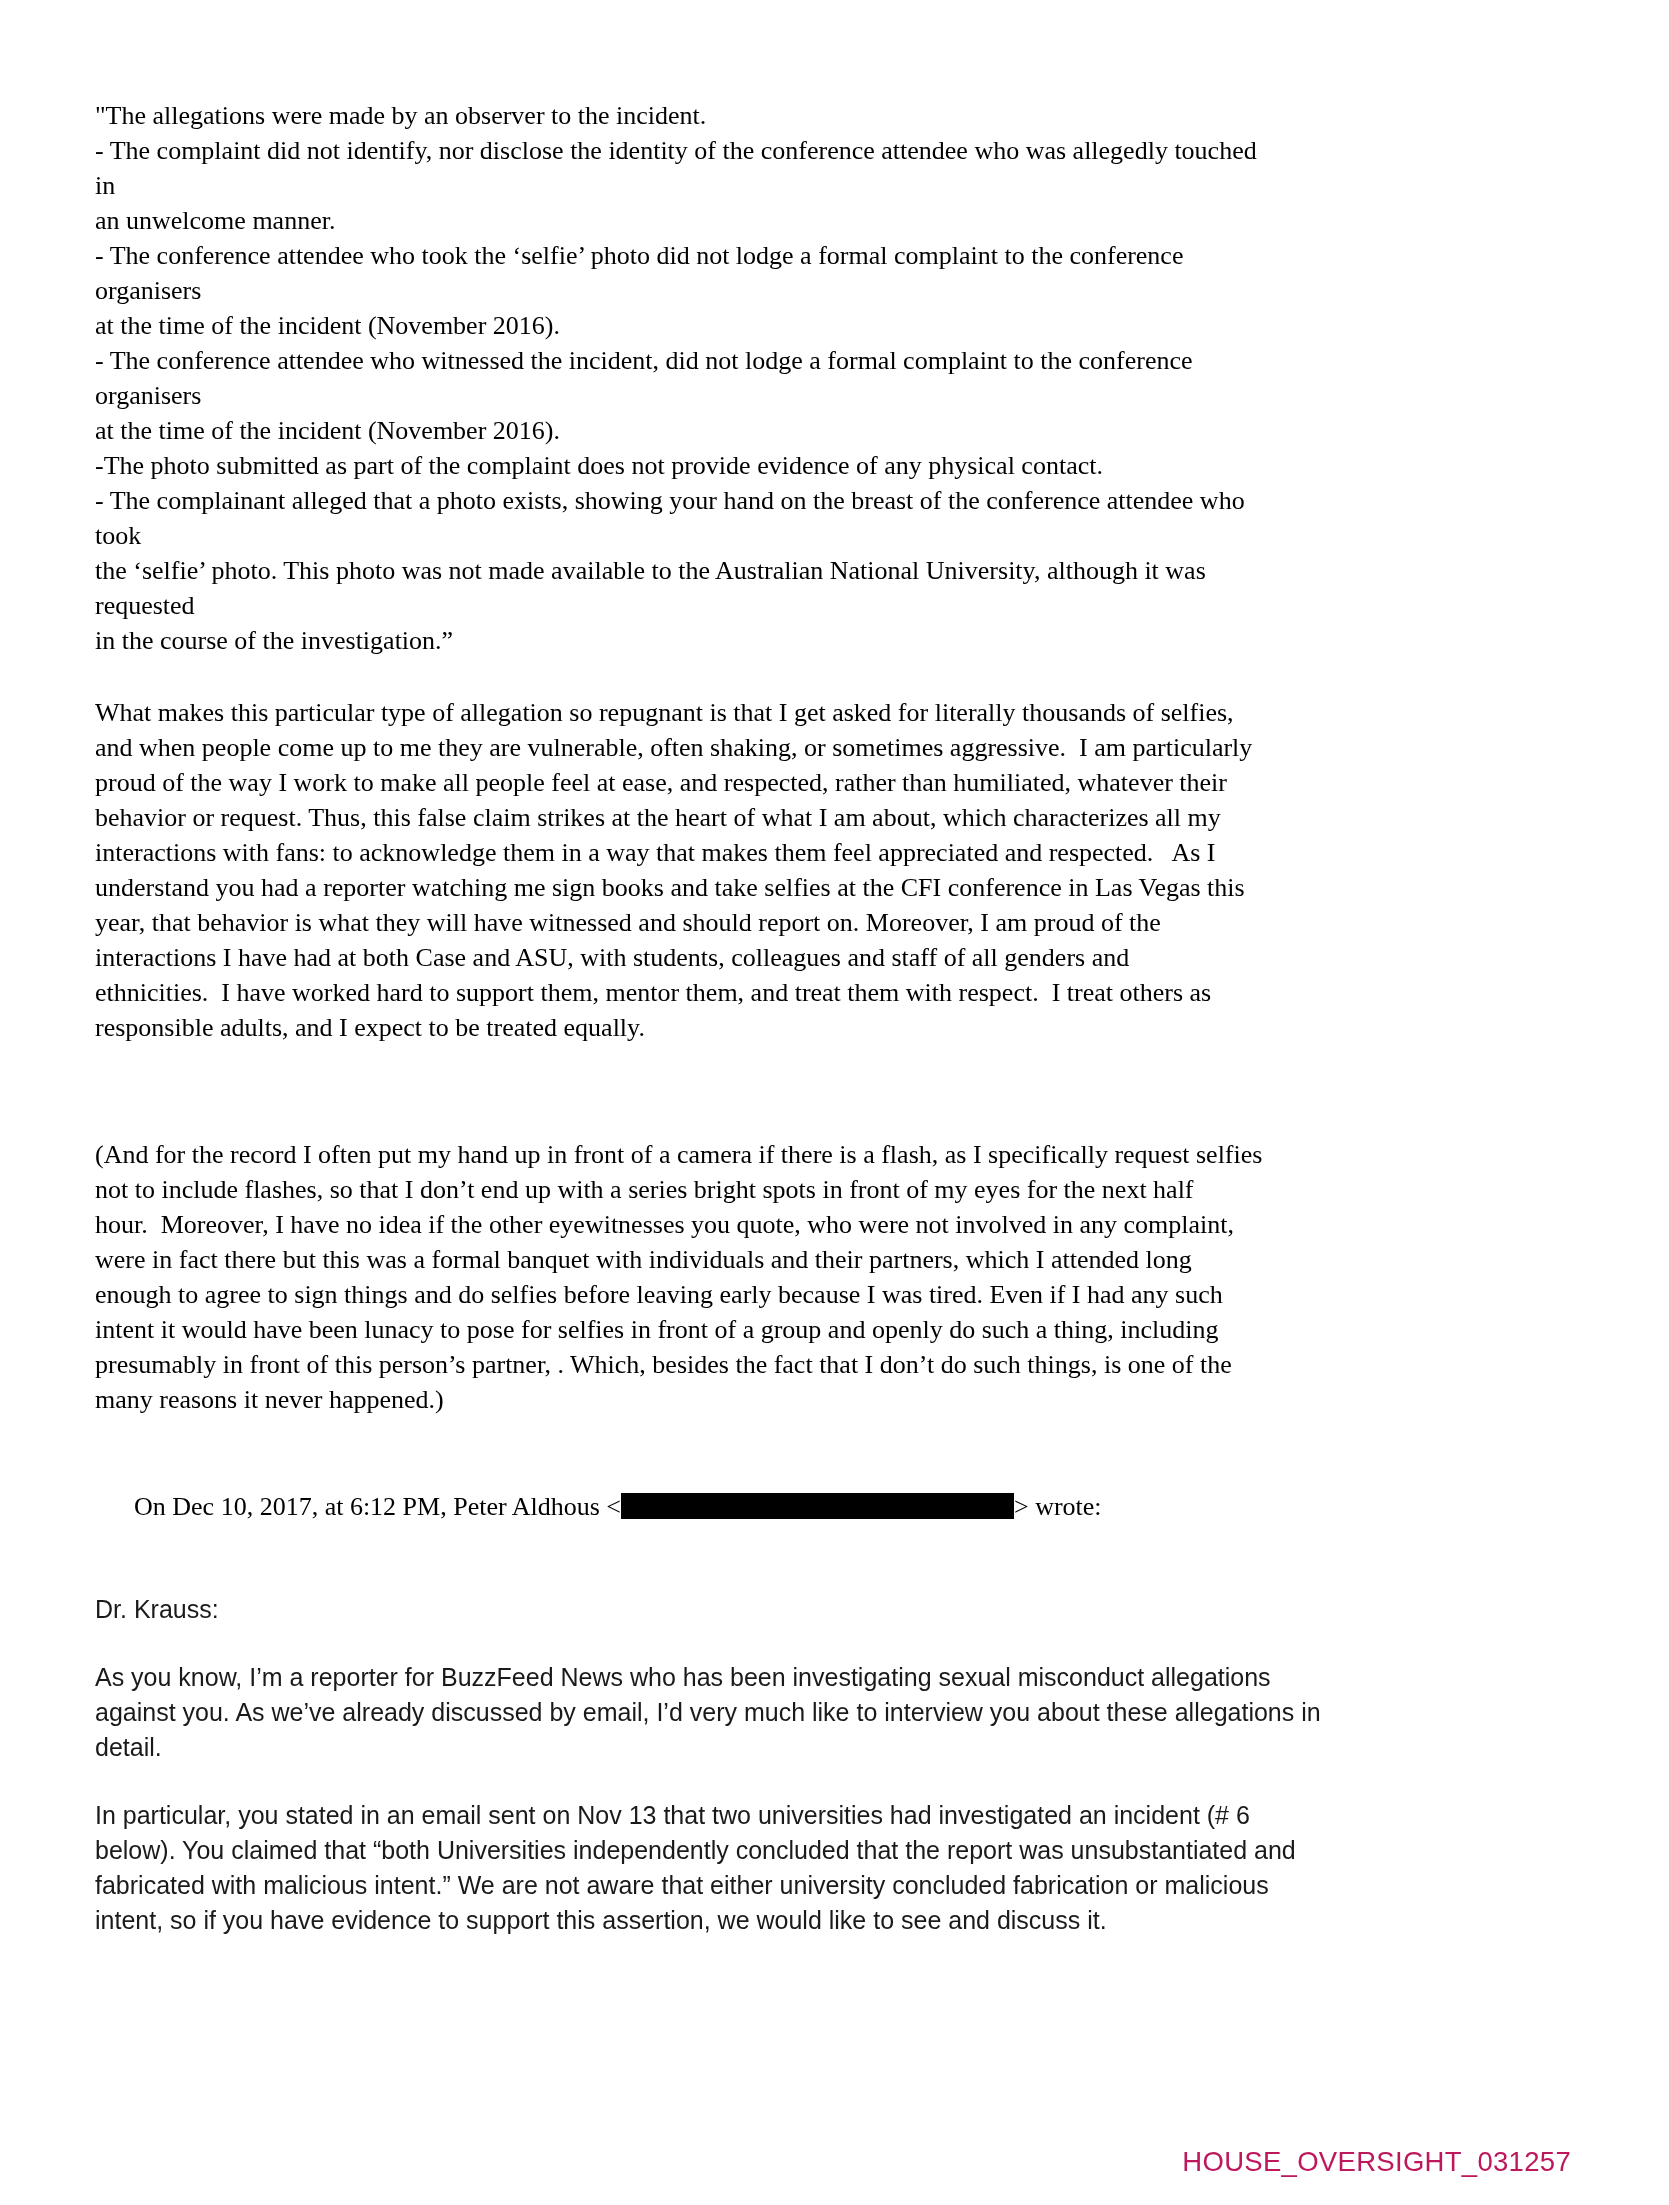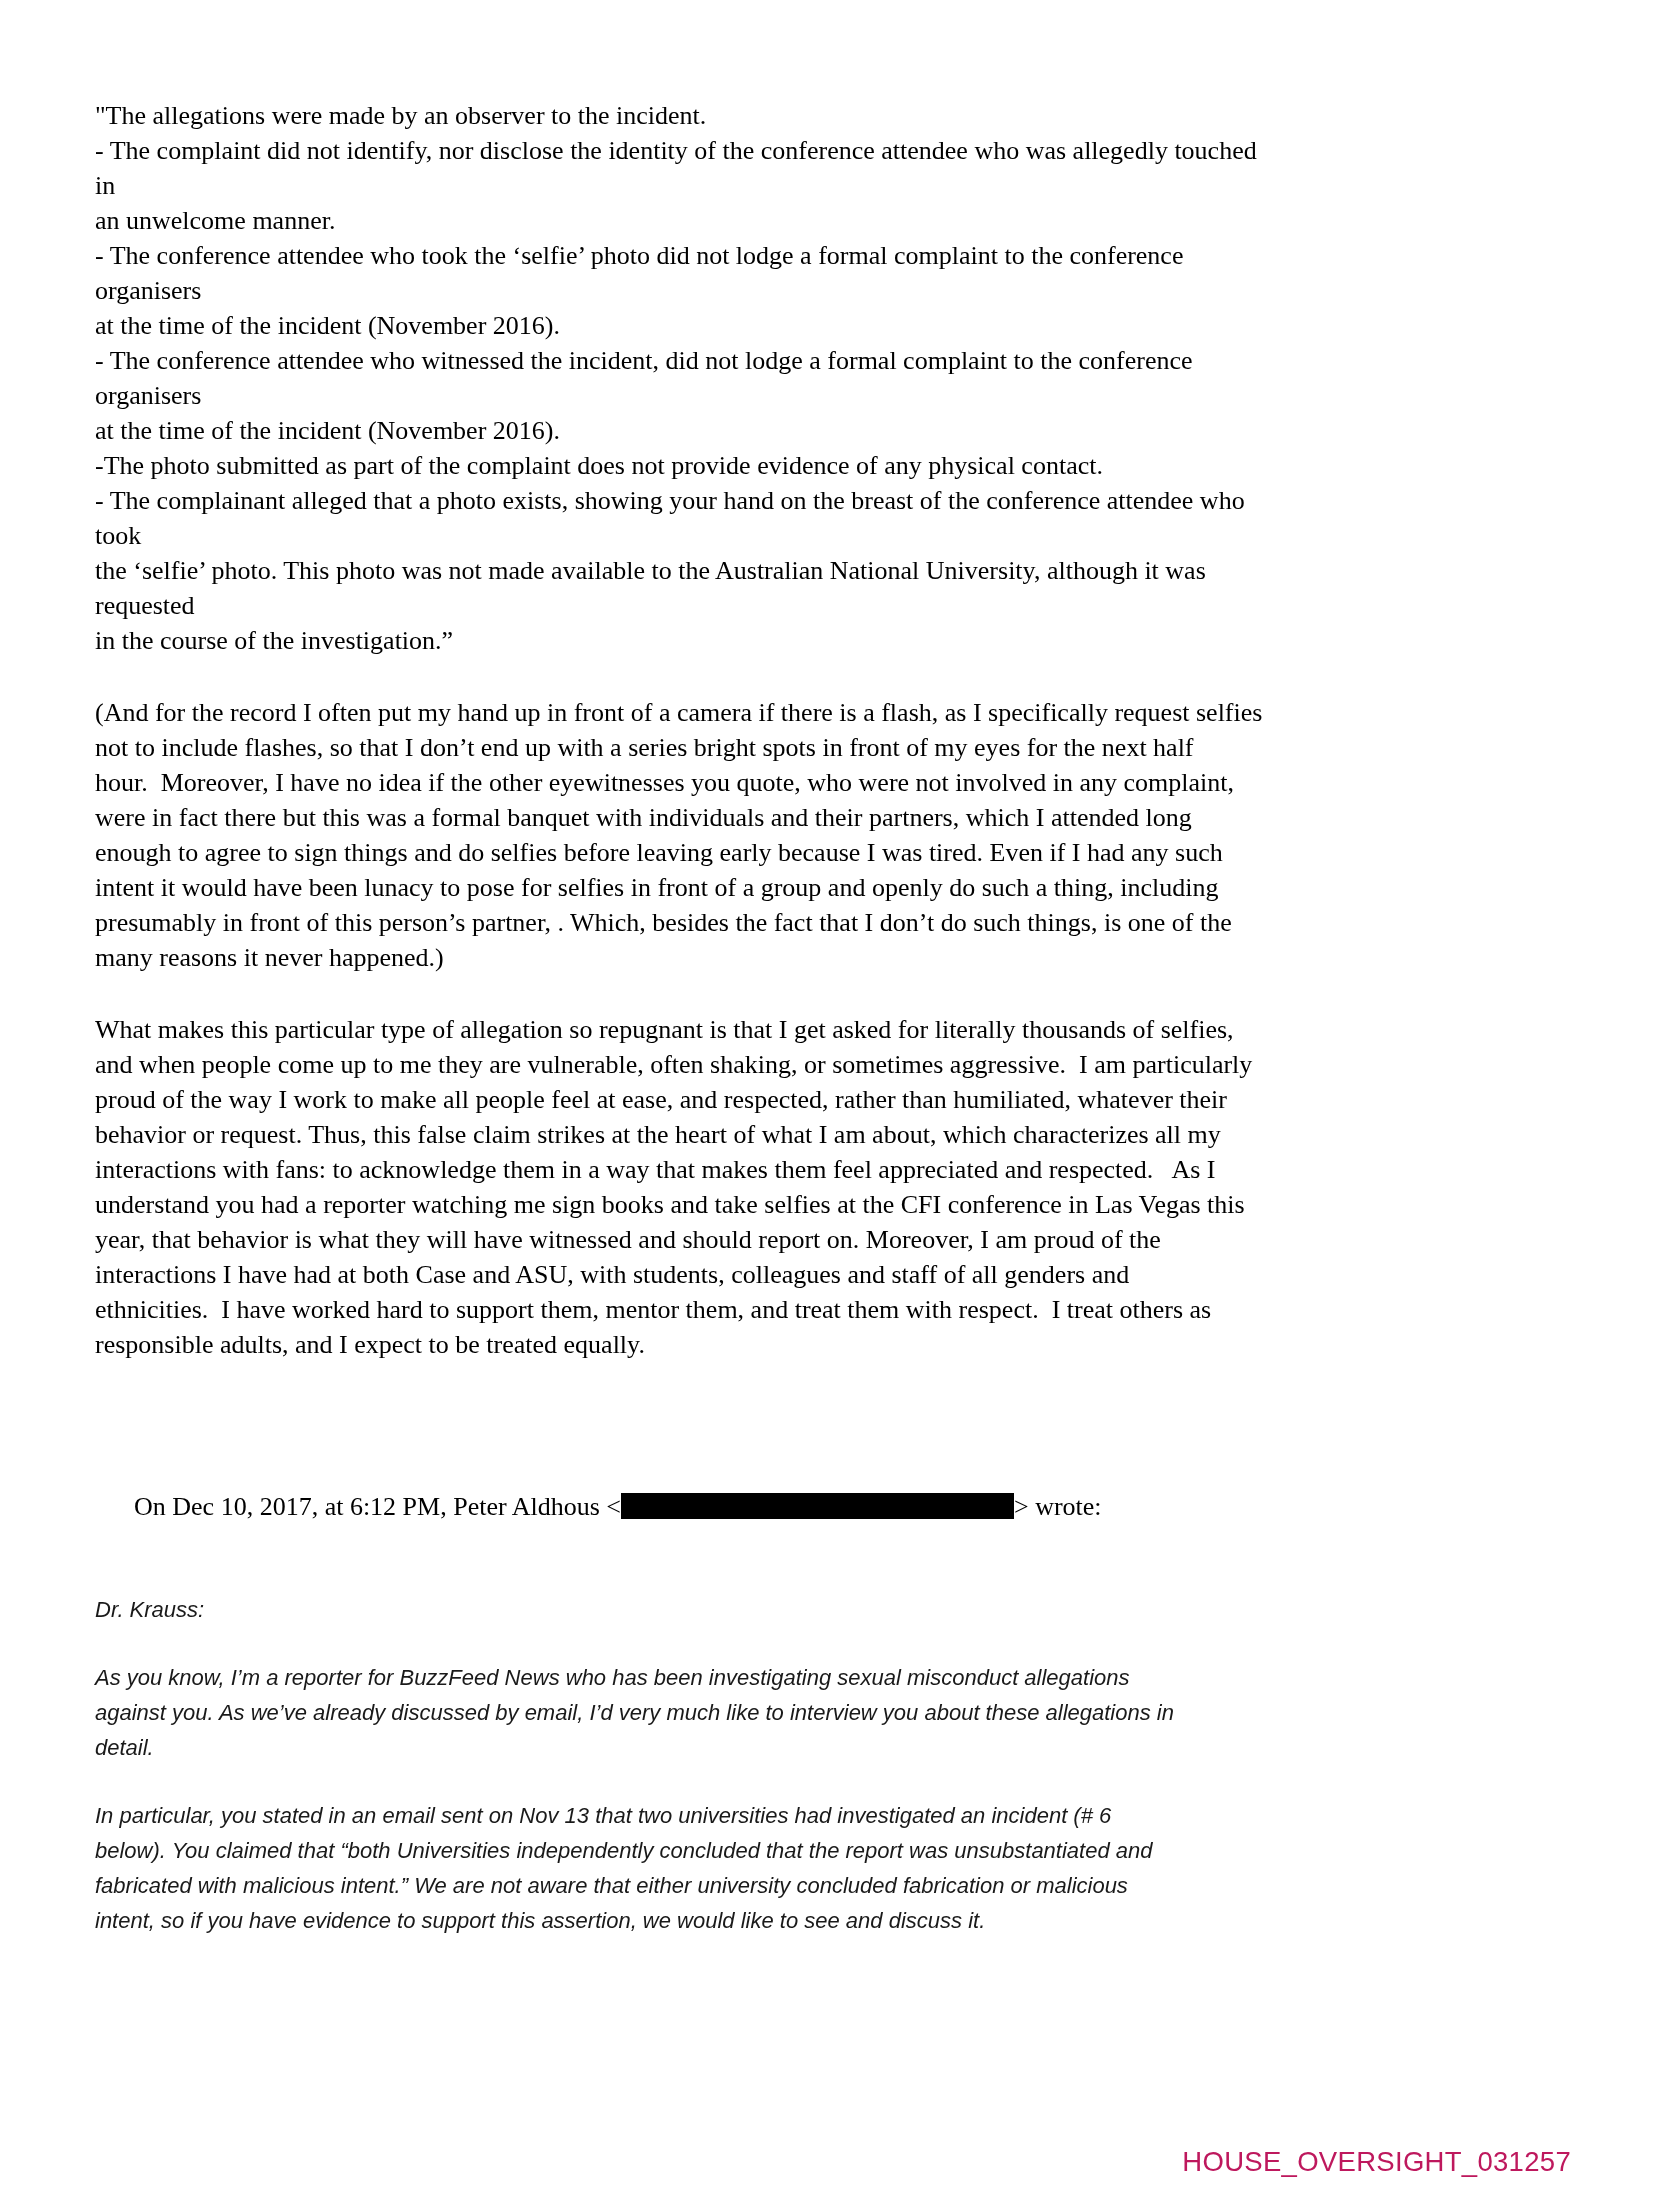--- a/index.html
+++ b/index.html
@@ -24,25 +24,24 @@
   }
   .serif {
     font-family: "Liberation Serif", "DejaVu Serif", serif;
     font-size: 26px;
     line-height: 35px;
     white-space: pre-wrap;
     color: #000000;
   }
   .sans {
     font-family: "Liberation Sans", "DejaVu Sans", sans-serif;
-    font-size: 22px;
+    font-size: 25px;
     line-height: 35px;
     white-space: pre-wrap;
     color: #1a1a1a;
-    font-style: italic;
   }
   .block {
     margin: 0 0 37px 0;
   }
   .quote-block {
     margin-bottom: 37px;
   }
   .para3 {
     margin-bottom: 92px;
   }
@@ -92,39 +91,39 @@
 - The conference attendee who witnessed the incident, did not lodge a formal complaint to the conference
 organisers
 at the time of the incident (November 2016).
 -The photo submitted as part of the complaint does not provide evidence of any physical contact.
 - The complainant alleged that a photo exists, showing your hand on the breast of the conference attendee who
 took
 the ‘selfie’ photo. This photo was not made available to the Australian National University, although it was
 requested
 in the course of the investigation.”</div>
 
-    <div class="serif block">(And for the record I often put my hand up in front of a camera if there is a flash, as I specifically request selfies
-not to include flashes, so that I don’t end up with a series bright spots in front of my eyes for the next half
-hour.  Moreover, I have no idea if the other eyewitnesses you quote, who were not involved in any complaint,
-were in fact there but this was a formal banquet with individuals and their partners, which I attended long
-enough to agree to sign things and do selfies before leaving early because I was tired. Even if I had any such
-intent it would have been lunacy to pose for selfies in front of a group and openly do such a thing, including
-presumably in front of this person’s partner, . Which, besides the fact that I don’t do such things, is one of the
-many reasons it never happened.)</div>
-
     <div class="serif block para3">What makes this particular type of allegation so repugnant is that I get asked for literally thousands of selfies,
 and when people come up to me they are vulnerable, often shaking, or sometimes aggressive.  I am particularly
 proud of the way I work to make all people feel at ease, and respected, rather than humiliated, whatever their
 behavior or request. Thus, this false claim strikes at the heart of what I am about, which characterizes all my
 interactions with fans: to acknowledge them in a way that makes them feel appreciated and respected.   As I
 understand you had a reporter watching me sign books and take selfies at the CFI conference in Las Vegas this
 year, that behavior is what they will have witnessed and should report on. Moreover, I am proud of the
 interactions I have had at both Case and ASU, with students, colleagues and staff of all genders and
 ethnicities.  I have worked hard to support them, mentor them, and treat them with respect.  I treat others as
 responsible adults, and I expect to be treated equally.</div>
+
+    <div class="serif block">(And for the record I often put my hand up in front of a camera if there is a flash, as I specifically request selfies
+not to include flashes, so that I don’t end up with a series bright spots in front of my eyes for the next half
+hour.  Moreover, I have no idea if the other eyewitnesses you quote, who were not involved in any complaint,
+were in fact there but this was a formal banquet with individuals and their partners, which I attended long
+enough to agree to sign things and do selfies before leaving early because I was tired. Even if I had any such
+intent it would have been lunacy to pose for selfies in front of a group and openly do such a thing, including
+presumably in front of this person’s partner, . Which, besides the fact that I don’t do such things, is one of the
+many reasons it never happened.)</div>
 
     <div class="serif attribution">
       <span class="seg">On Dec 10, 2017, at 6:12 PM, Peter Aldhous &lt;</span><span class="redaction"></span><span class="seg">&gt; wrote:</span>
     </div>
 
     <div class="sans salutation">Dr. Krauss:</div>
 
     <div class="sans sans-para">As you know, I’m a reporter for BuzzFeed News who has been investigating sexual misconduct allegations
 against you. As we’ve already discussed by email, I’d very much like to interview you about these allegations in
 detail.</div>

